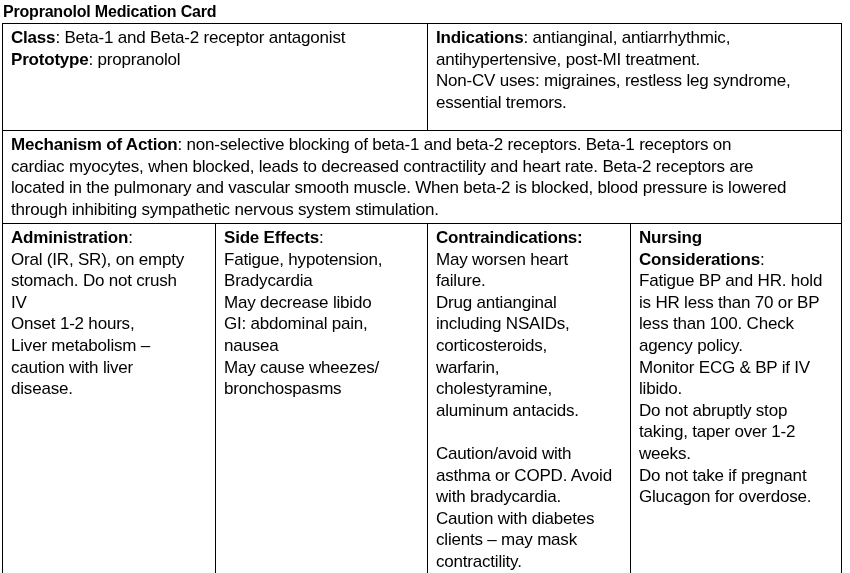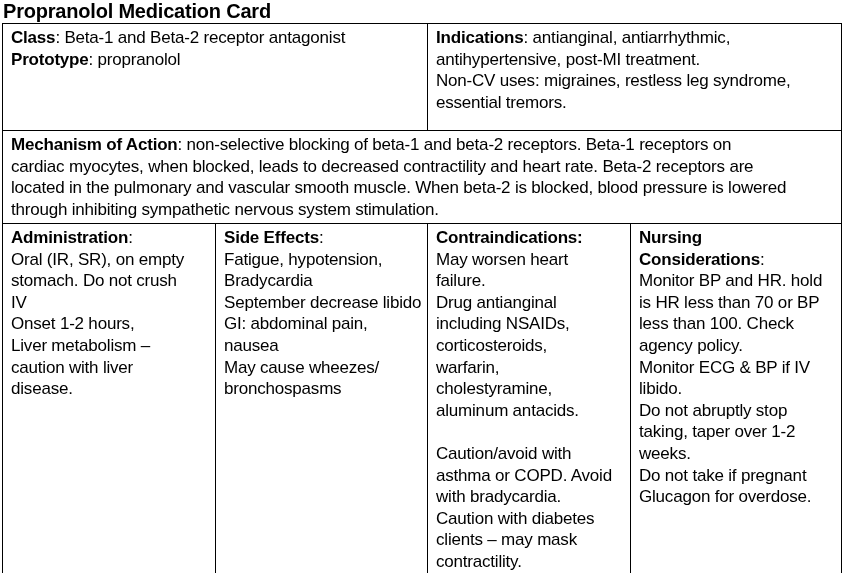--- a/index.html
+++ b/index.html
@@ -13,21 +13,21 @@
     color: #000000;
     -webkit-font-smoothing: antialiased;
   }
   .page {
     position: relative;
     width: 850px;
     height: 573px;
   }
   .doc-title {
     font-weight: 700;
-    font-size: 20px;
+    font-size: 16px;
     line-height: 19px;
     letter-spacing: -0.2px;
     margin: 2px 0 2px 3px;
   }
   table.card {
     border-collapse: collapse;
     table-layout: fixed;
     margin-left: 2px;
     width: 839px;
   }
@@ -107,21 +107,21 @@
               <div class="line">Liver metabolism –</div>
               <div class="line">caution with liver</div>
               <div class="line">disease.</div>
             </div>
       </td>
       <td>
         <div><b class="multiline">Side Effects</b><span>:</span></div>
         <div>
               <div class="line">Fatigue, hypotension,</div>
               <div class="line">Bradycardia</div>
-              <div class="line">September decrease libido</div>
+              <div class="line">May decrease libido</div>
               <div class="line">GI: abdominal pain,</div>
               <div class="line">nausea</div>
               <div class="line">May cause wheezes/</div>
               <div class="line">bronchospasms</div>
             </div>
       </td>
       <td>
         <div><b class="multiline">Contraindications:</b><span></span></div>
         <div>
               <div class="line">May worsen heart</div>
@@ -138,21 +138,21 @@
               <div class="line">with bradycardia.</div>
               <div class="line">Caution with diabetes</div>
               <div class="line">clients – may mask</div>
               <div class="line">contractility.</div>
             </div>
       </td>
       <td>
         <div><b class="multiline">Nursing
 Considerations</b><span>:</span></div>
         <div>
-              <div class="line">Monitor BP and HR. hold</div>
+              <div class="line">Fatigue BP and HR. hold</div>
               <div class="line">is HR less than 70 or BP</div>
               <div class="line">less than 100. Check</div>
               <div class="line">agency policy.</div>
               <div class="line">Monitor ECG &amp; BP if IV</div>
               <div class="line">libido.</div>
               <div class="line">Do not abruptly stop</div>
               <div class="line">taking, taper over 1-2</div>
               <div class="line">weeks.</div>
               <div class="line">Do not take if pregnant</div>
               <div class="line">Glucagon for overdose.</div>

